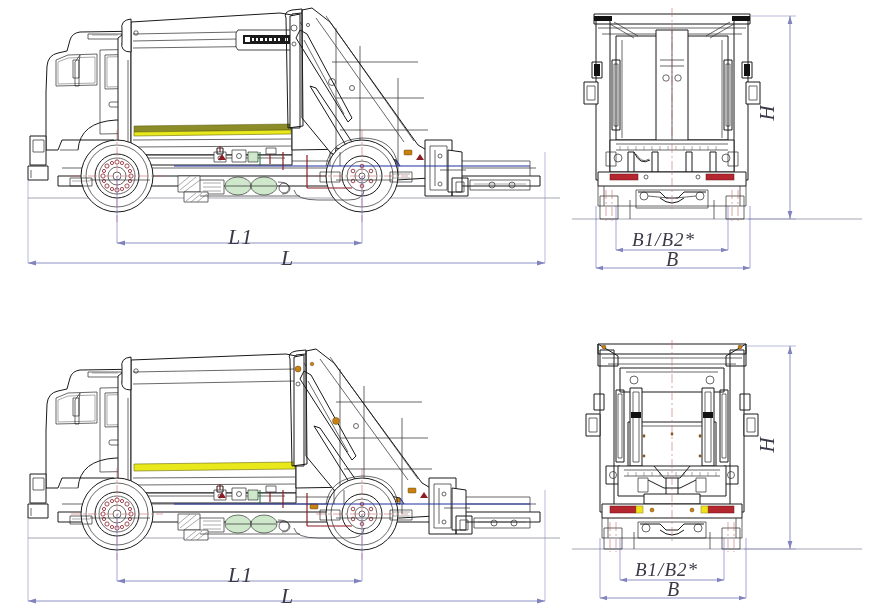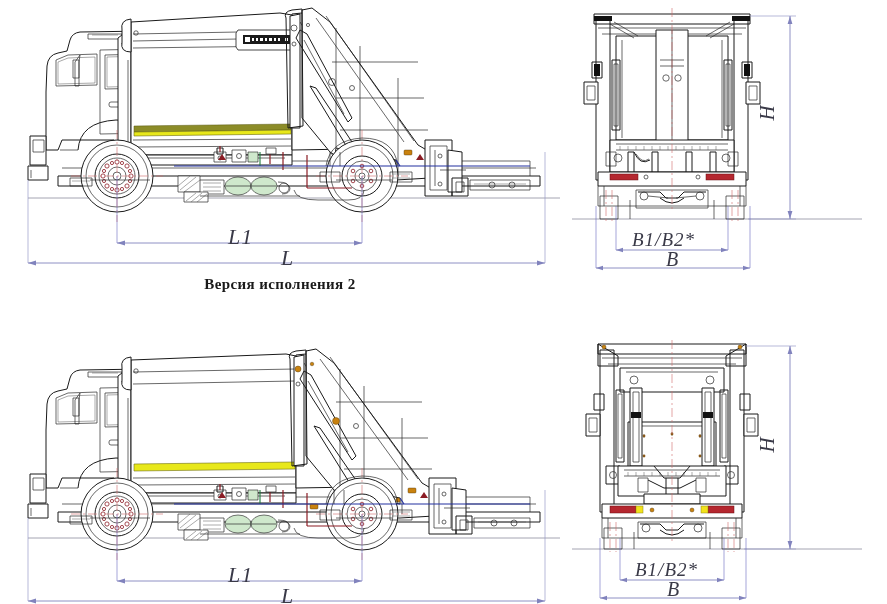--- a/index.html
+++ b/index.html
@@ -464,21 +464,20 @@
         <path style="fill:#8183bd" d="M24 268 l7 -2.2 l0 4.4 z"></path>
         <path style="fill:#8183bd" d="M178 268 l-7 -2.2 l0 4.4 z"></path>
       </g>
     </svg>
 
     <div class="dim-label rot" style="left:187px; top:100px; font-size:21px;">H</div>
     <div class="dim-label" style="left:60px; top:229px; font-size:19px;">B1/B2*</div>
     <div class="dim-label" style="left:94px; top:248px; font-size:20px;">B</div>
   </div>
 
-  <div id="version-caption">Версия исполнения 2</div>
 
   <div class="view" style="left:0px; top:326px; width:572px; height:278px;">
     <svg width="572" height="278" viewBox="0 0 572 278">
 
       <line class="ground" x1="28" y1="212" x2="560" y2="212"></line>
 
       <g>
         <path class="ol" d="M58 186 L540 186 L540 196 L58 196 Z"></path>
         <path class="ol-t" d="M62 178 L536 178"></path>
         <path class="ol-t" d="M150 171 L530 171"></path>

